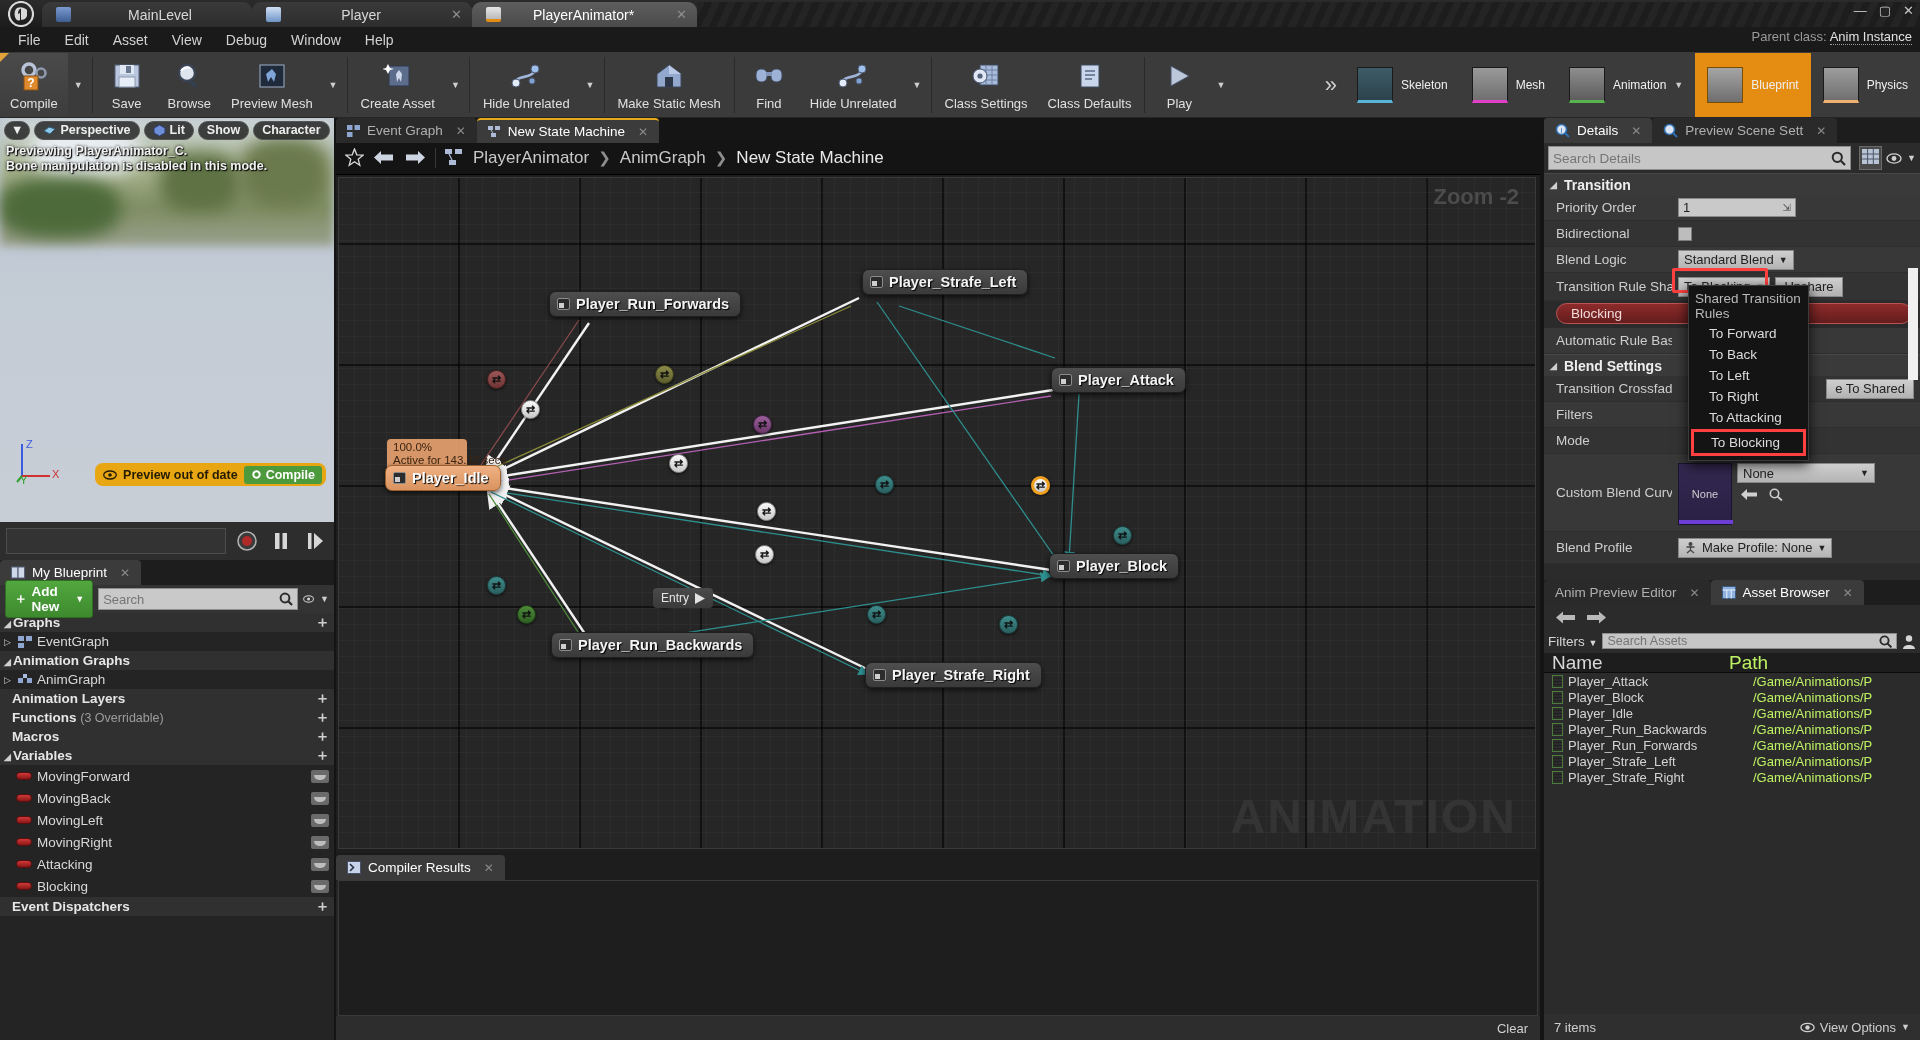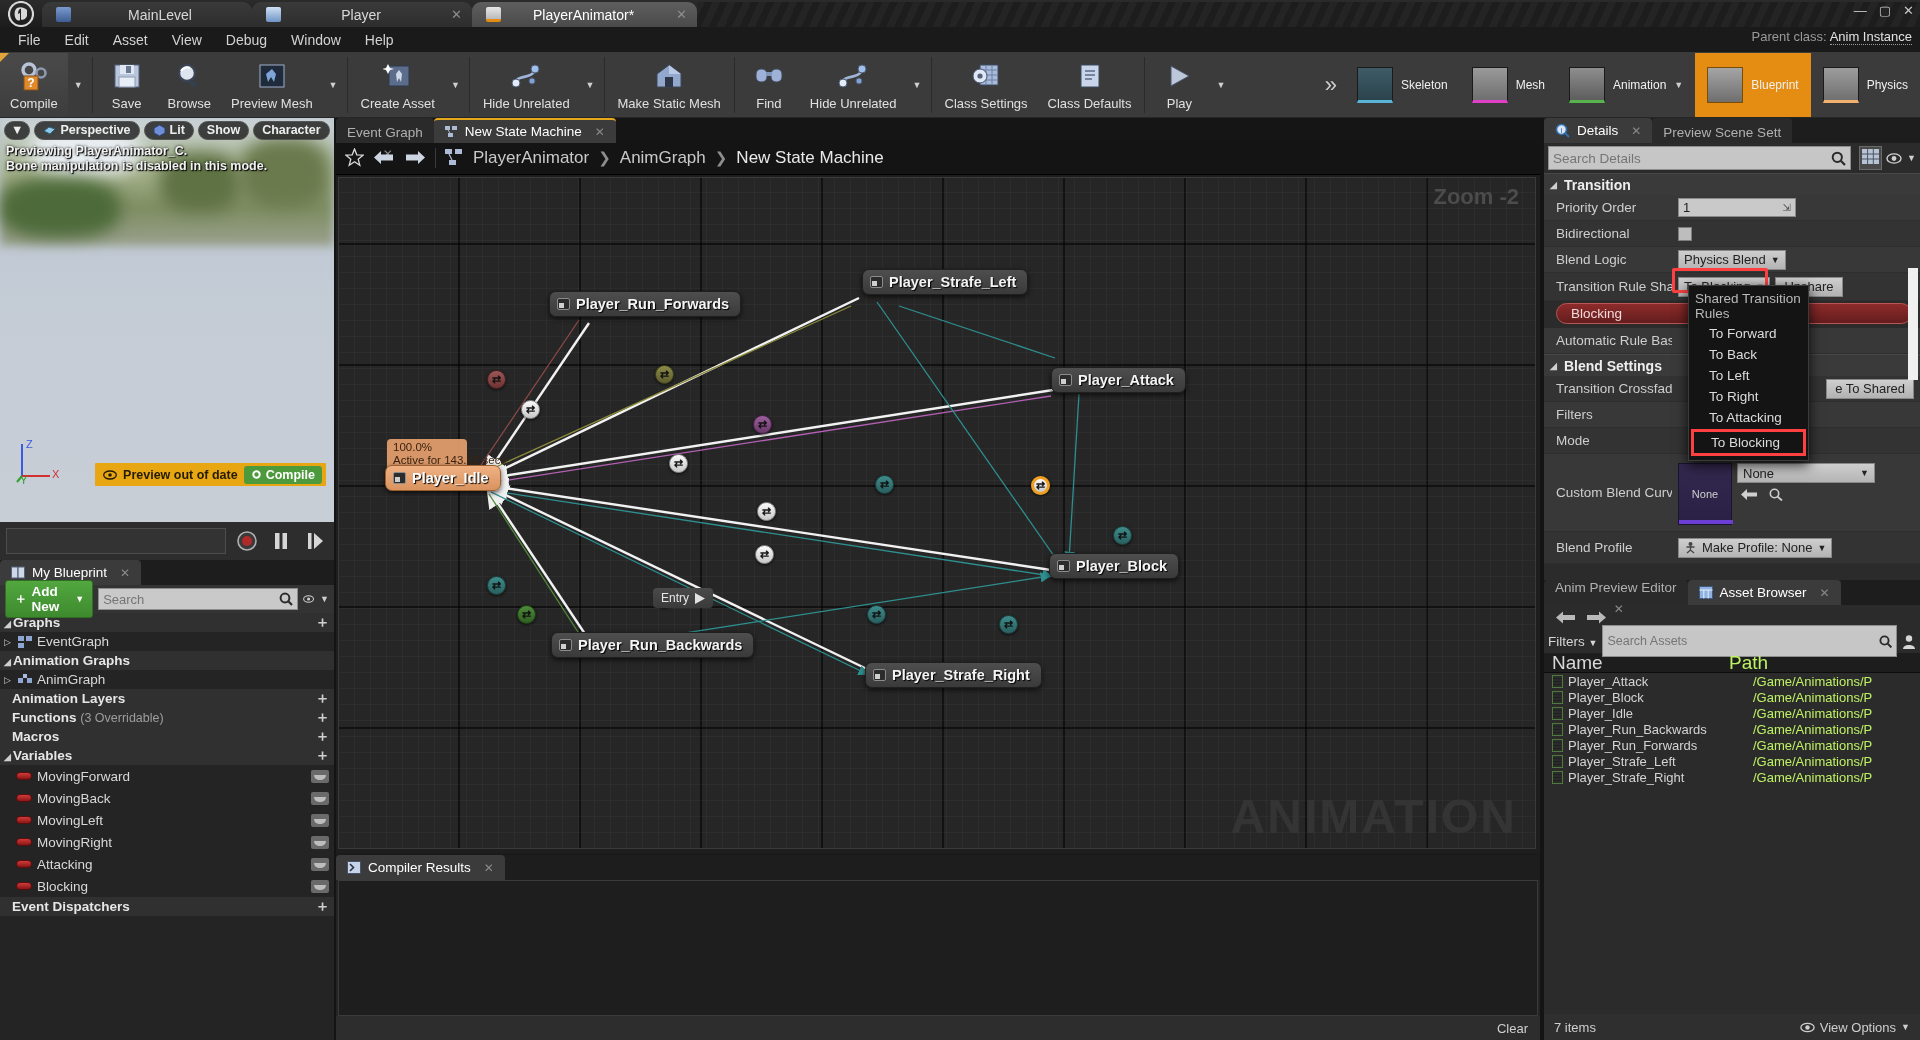--- a/index.html
+++ b/index.html
@@ -53,36 +53,36 @@
   #vpsky .blob { position:absolute; border-radius:40%; filter:blur(7px); }
   #vpbar { position:absolute; left:0; top:0; width:334px; height:24px; display:flex; align-items:center;
     gap:4px; padding-left:4px; }
   .vbtn { height:19px; display:flex; align-items:center; gap:4px; padding:0 8px; border-radius:10px;
     background:rgba(30,30,30,.82); border:1px solid #555; font-size:12.5px; color:#eee; font-weight:bold; }
   .vbtn.caretonly{ padding:0 6px; }
   #vp-msg { position:absolute; left:6px; top:26px; font-size:12.5px; line-height:15px; color:#f2f2f2;
      font-weight:bold; text-shadow:0 0 3px #000,1px 1px 1px #000; }
   #vp-axis { position:absolute; left:14px; bottom:38px; width:50px; height:48px; }
   #vp-warn { position:absolute; right:8px; bottom:36px; height:23px; display:flex; align-items:center;
-    background:#e8a613; border-radius:1px; padding:0 4px 0 8px; gap:6px; }
+    background:#e8a613; border-radius:8px; padding:0 4px 0 8px; gap:6px; }
   #vp-warn .wt { font-size:12.5px; font-weight:bold; color:#241c00; }
   #vp-warn .cbtn { background:#4d9a3c; border-radius:3px; color:#fff; font-size:12.5px; font-weight:bold;
      padding:2px 7px; display:flex; gap:4px; align-items:center;}
   #transportbar { position:absolute; left:0; top:522px; width:334px; height:38px; background:#2d2d2d;
      display:flex; align-items:center; padding:0 6px; gap:8px; }
   #scrubber { flex:1; height:26px; background:#333; border:1px solid #4d4d4d; }
   .tp { width:26px; height:26px; display:flex; align-items:center; justify-content:center; }
 
   
   #myblueprint { position:absolute; left:0; top:560px; width:334px; height:480px; background:#242424; }
   .paneltabs { height:25px; display:flex; background:#1d1d1d; }
   .ptab { height:25px; display:flex; align-items:center; gap:7px; padding:0 11px; font-size:13.5px;
     border-radius:4px 4px 0 0; }
   .ptab.active { background:#3b3b3b; color:#fff; }
-  .ptab.inact { background:#2a2a2a; color:#b0b0b0;flex-direction:column; }
+  .ptab.inact { background:#2a2a2a; color:#b0b0b0; }
   .ptab .x { color:#8a8a8a; font-size:12px; margin-left:6px; }
   #mbtoolbar { height:28px; display:flex; align-items:center; gap:5px; padding:3px 5px; background:#333; }
   #addnew { background:linear-gradient(#52a73f,#3d8a2e); border:1px solid #2f6e22; border-radius:3px;
     color:#fff; font-size:13.5px; font-weight:bold; padding:3px 8px; display:flex; align-items:center; gap:4px; }
   .searchbox { flex:1; height:22px; background:#c9c9c9; border:1px solid #8d8d8d; display:flex;
     align-items:center; padding:0 4px; }
   .searchbox input { flex:1; border:0; background:transparent; outline:none; font-size:13px; color:#303030;
      font-family:"Liberation Sans",sans-serif; }
   .mbrow { height:19px; display:flex; align-items:center; padding-left:4px; font-size:13.5px; }
   .mbhdr { background:#303030; font-weight:bold; justify-content:space-between; padding-right:4px; color:#e6e6e6; }
@@ -168,21 +168,21 @@
   #dropdown .dd-i.hl { border:3px solid #ff4040; margin:1px 2px; padding-left:17px; }
   #scrollthumb { position:absolute; right:2px; top:150px; width:10px; height:112px; background:#f0f0f0; }
   #curvethumb { width:54px; height:62px; background:linear-gradient(#33284f,#2a2045); border:1px solid #1a1430;
     display:flex; align-items:center; justify-content:center; font-size:11px; color:#cfcfcf; position:relative; }
   #curvethumb::after{content:"";position:absolute;left:0;bottom:0;width:54px;height:4px;background:#6b3fd4;}
 
   
   #assets { position:absolute; left:1544px; top:580px; width:376px; height:460px; background:#2b2b2b; }
   #ab-nav { height:24px; display:flex; align-items:center; gap:12px; padding-left:12px; }
   #ab-filter { height:24px; display:flex; align-items:center; gap:5px; padding:0 4px; }
-  #ab-search { flex:1; height:32px; background:#c6c6c6; border:1px solid #8d8d8d; display:flex;
+  #ab-search { flex:1; height:16px; background:#c6c6c6; border:1px solid #8d8d8d; display:flex;
     align-items:center; padding:0 4px; }
   #ab-search input { flex:1; border:0; background:transparent; outline:none; font-size:12.5px; color:#2d2d2d;
     font-family:"Liberation Sans",sans-serif; }
   #ab-head { height:20px; background:#1d1d1d; display:flex; align-items:center; font-size:19px; color:#d8d8d8;
     border-bottom:1px solid #0c0c0c; }
   .abrow { height:16px; display:flex; align-items:center; font-size:13px; color:#d4d4d4; }
   .abico { width:11px; height:13px; margin:0 5px 0 8px; background:linear-gradient(#a7d58e,#77ab5e);
     border:1px solid #4e7a3c; flex:0 0 auto;
     background-image:repeating-linear-gradient(0deg,transparent 0 2px,rgba(0,0,0,.25) 2px 3px); }
   .abname { width:185px; overflow:hidden; white-space:nowrap; }
@@ -862,21 +862,21 @@
     <div class="dlabel">Bidirectional</div>
     <div class="dval">
         <span class="chk"></span>
       </div>
   </div>
 
   <div class="drow">
     <div class="dlabel">Blend Logic</div>
     <div class="dval">
       <span class="combo">
-        <span>Physics Blend</span>
+        <span>Standard Blend</span>
         <span style="font-size:9px;">▼</span>
       </span>
     </div>
   </div>
 
   <div class="drow alt" style="min-height:28px;">
     <div class="dlabel">Transition Rule Shari</div>
     <div class="dval">
       <span class="combo">
         <span>To Blocking</span>

